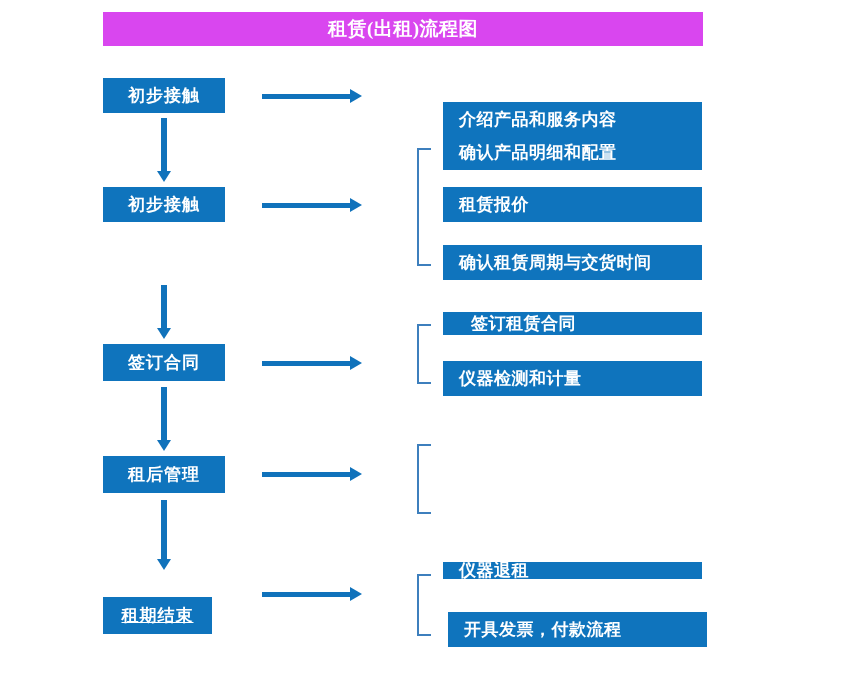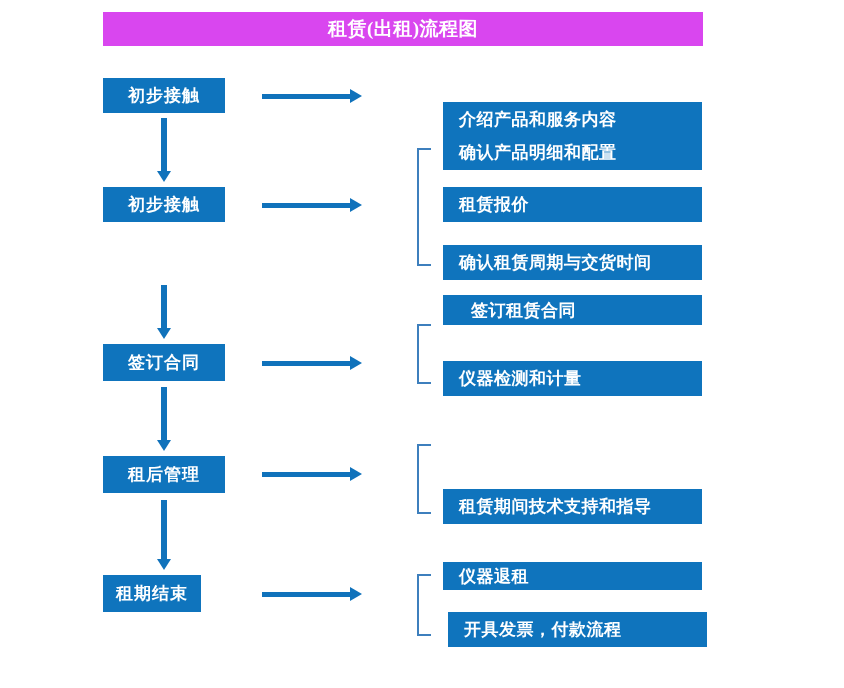--- a/index.html
+++ b/index.html
@@ -116,21 +116,21 @@
   <div class="title-bar">租赁(出租)流程图</div>
 
   <div class="stage-box" style="left:103px; top:78px; width:122px; height:35px;">初步接触</div>
 
   <div class="stage-box" style="left:103px; top:187px; width:122px; height:35px;">初步接触</div>
 
   <div class="stage-box" style="left:103px; top:344px; width:122px; height:37px;">签订合同</div>
 
   <div class="stage-box" style="left:103px; top:456px; width:122px; height:37px;text-align:right;">租后管理</div>
 
-  <div class="stage-box" style="left:103px; top:575px; width:98px; height:37px;">租期结束</div>
+  <div class="stage-box" style="left:103px; top:597px; width:109px; height:37px;text-decoration:underline;">租期结束</div>
 
   <div class="v-arrow" style="left:156px; top:118px; height:64px;">
     <div class="shaft" style="height:53px;"></div>
     <div class="head" style="top:53px;"></div>
   </div>
 
   <div class="v-arrow" style="left:156px; top:285px; height:54px;">
     <div class="shaft" style="height:43px;"></div>
     <div class="head" style="top:43px;"></div>
   </div>
@@ -175,28 +175,27 @@
   <div class="group-bracket" style="left:417px; top:148px; height:118px;"></div>
 
   <div class="detail-box" style="left:443px; top:135px; width:259px; height:35px;text-align:center;">确认产品明细和配置</div>
 
   <div class="detail-box" style="left:443px; top:187px; width:259px; height:35px;">租赁报价</div>
 
   <div class="detail-box" style="left:443px; top:245px; width:259px; height:35px;">确认租赁周期与交货时间</div>
 
   <div class="group-bracket" style="left:417px; top:324px; height:60px;"></div>
 
-  <div class="detail-box" style="left:443px; top:295px; width:259px; height:30px;padding-left:28px;">签订租赁合同</div>
+  <div class="detail-box" style="left:443px; top:312px; width:259px; height:23px;padding-left:28px;">签订租赁合同</div>
 
   <div class="detail-box" style="left:443px; top:361px; width:259px; height:35px;">仪器检测和计量</div>
 
   <div class="group-bracket" style="left:417px; top:444px; height:70px;"></div>
 
 
-  <div class="detail-box" style="left:443px; top:489px; width:259px; height:35px;">租赁期间技术支持和指导</div>
 
   <div class="group-bracket" style="left:417px; top:574px; height:62px;"></div>
 
-  <div class="detail-box" style="left:443px; top:562px; width:259px; height:28px;">仪器退租</div>
+  <div class="detail-box" style="left:443px; top:562px; width:259px; height:17px;">仪器退租</div>
 
   <div class="detail-box" style="left:448px; top:612px; width:259px; height:35px;">开具发票，付款流程</div>
 
 </div>
 
 </body></html>

